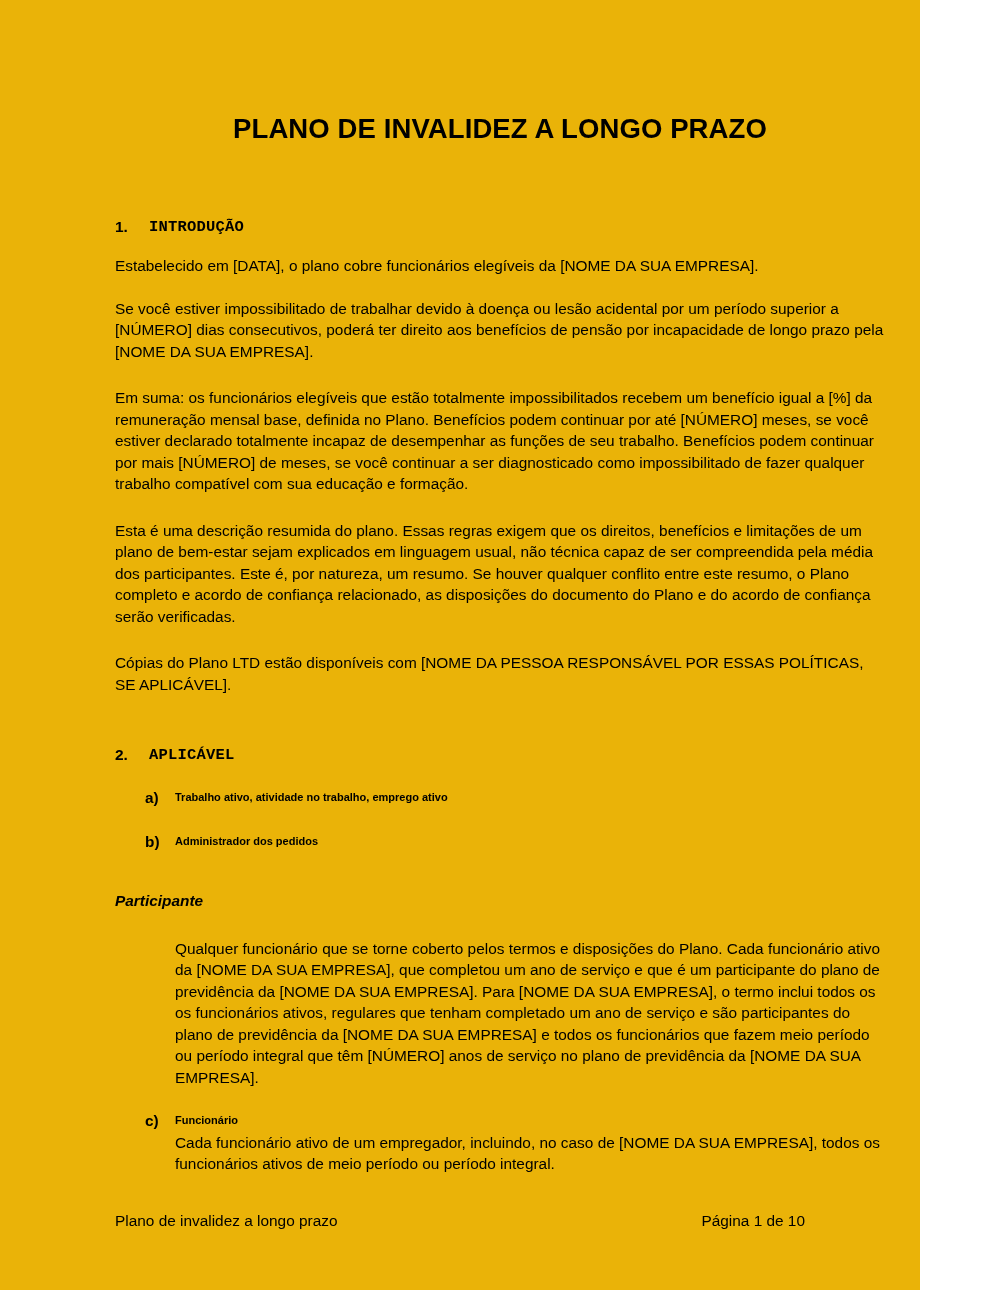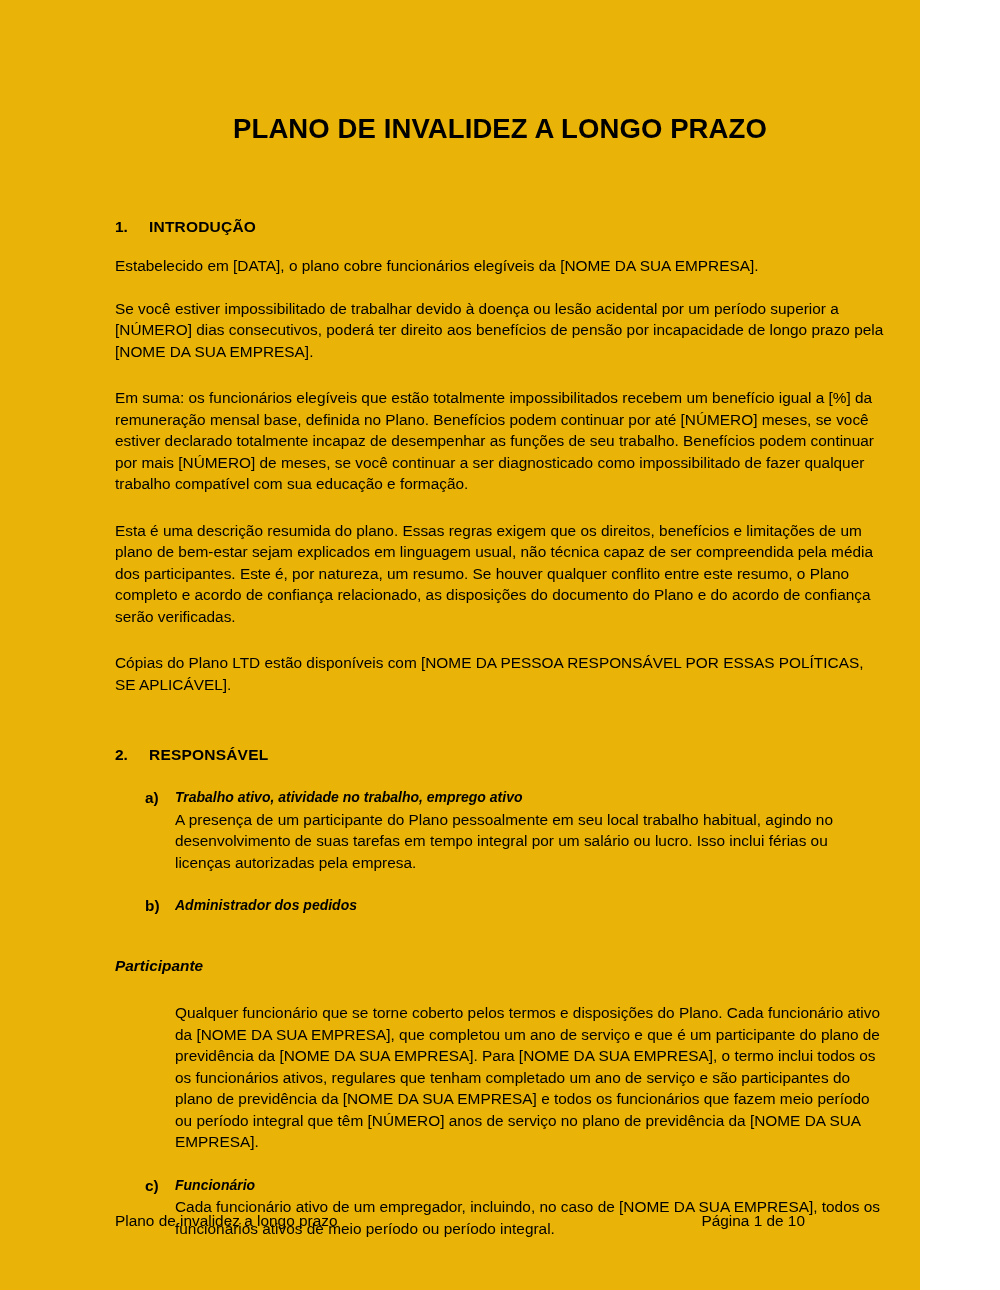--- a/index.html
+++ b/index.html
@@ -46,20 +46,21 @@
     font-size: 15.5px;
     line-height: 1.3;
   }
   .section-heading .num {
     width: 34px;
     flex: 0 0 34px;
   }
   .section-heading .label {
     flex: 1 1 auto;
     letter-spacing: 0.2px;
+    font-family: Liberation Mono, monospace;
   }
   #sec-intro-heading { margin-top: 72px; }
   #sec-def-heading   { margin-top: 50px; }
 
   
   p.body {
     font-size: 15.4px;
     line-height: 21.5px;
     margin: 0;
     text-align: left;
@@ -79,25 +80,24 @@
     margin-left: 30px;
     font-size: 15.4px;
     font-weight: bold;
     line-height: 21.5px;
   }
   .def-item .def-body {
     flex: 1 1 auto;
     width: 710px;
   }
   .def-term {
-    font-size: 14px;
+    font-size: 11px;
     font-weight: bold;
     line-height: 21.5px;
     margin: 0;
-    font-style: italic;
   }
   .def-desc {
     font-size: 15.4px;
     line-height: 21.5px;
     margin: 0;
   }
 
   
   .sub-heading {
     font-size: 15.4px;
@@ -149,28 +149,27 @@
     <p class="body gap-after-heading">Se você estiver impossibilitado de trabalhar devido à doença ou lesão acidental por um período superior a [NÚMERO] dias consecutivos, poderá ter direito aos benefícios de pensão por incapacidade de longo prazo pela [NOME DA SUA EMPRESA].</p>
 
     <p class="body gap-para-lg">Em suma: os funcionários elegíveis que estão totalmente impossibilitados recebem um benefício igual a [%] da remuneração mensal base, definida no Plano. Benefícios podem continuar por até [NÚMERO] meses, se você estiver declarado totalmente incapaz de desempenhar as funções de seu trabalho. Benefícios podem continuar por mais [NÚMERO] de meses, se você continuar a ser diagnosticado como impossibilitado de fazer qualquer trabalho compatível com sua educação e formação.</p>
 
     <p class="body gap-para-lg">Esta é uma descrição resumida do plano. Essas regras exigem que os direitos, benefícios e limitações de um plano de bem-estar sejam explicados em linguagem usual, não técnica capaz de ser compreendida pela média dos participantes. Este é, por natureza, um resumo. Se houver qualquer conflito entre este resumo, o Plano completo e acordo de confiança relacionado, as disposições do documento do Plano e do acordo de confiança serão verificadas.</p>
 
     <p class="body gap-para-lg">Cópias do Plano LTD estão disponíveis com [NOME DA PESSOA RESPONSÁVEL POR ESSAS POLÍTICAS, SE APLICÁVEL].</p>
 
     <div class="section-heading" id="sec-def-heading">
       <span class="num">2.</span>
-      <span class="label">RESPONSÁVEL</span>
+      <span class="label">APLICÁVEL</span>
     </div>
 
     <div class="def-item">
       <span class="marker">a)</span>
       <div class="def-body">
         <p class="def-term">Trabalho ativo, atividade no trabalho, emprego ativo</p>
-        <p class="def-desc">A presença de um participante do Plano pessoalmente em seu local trabalho habitual, agindo no desenvolvimento de suas tarefas em tempo integral por um salário ou lucro. Isso inclui férias ou licenças autorizadas pela empresa.</p>
       </div>
     </div>
 
     <div class="def-item">
       <span class="marker">b)</span>
       <div class="def-body">
         <p class="def-term">Administrador dos pedidos</p>
       </div>
     </div>
 

